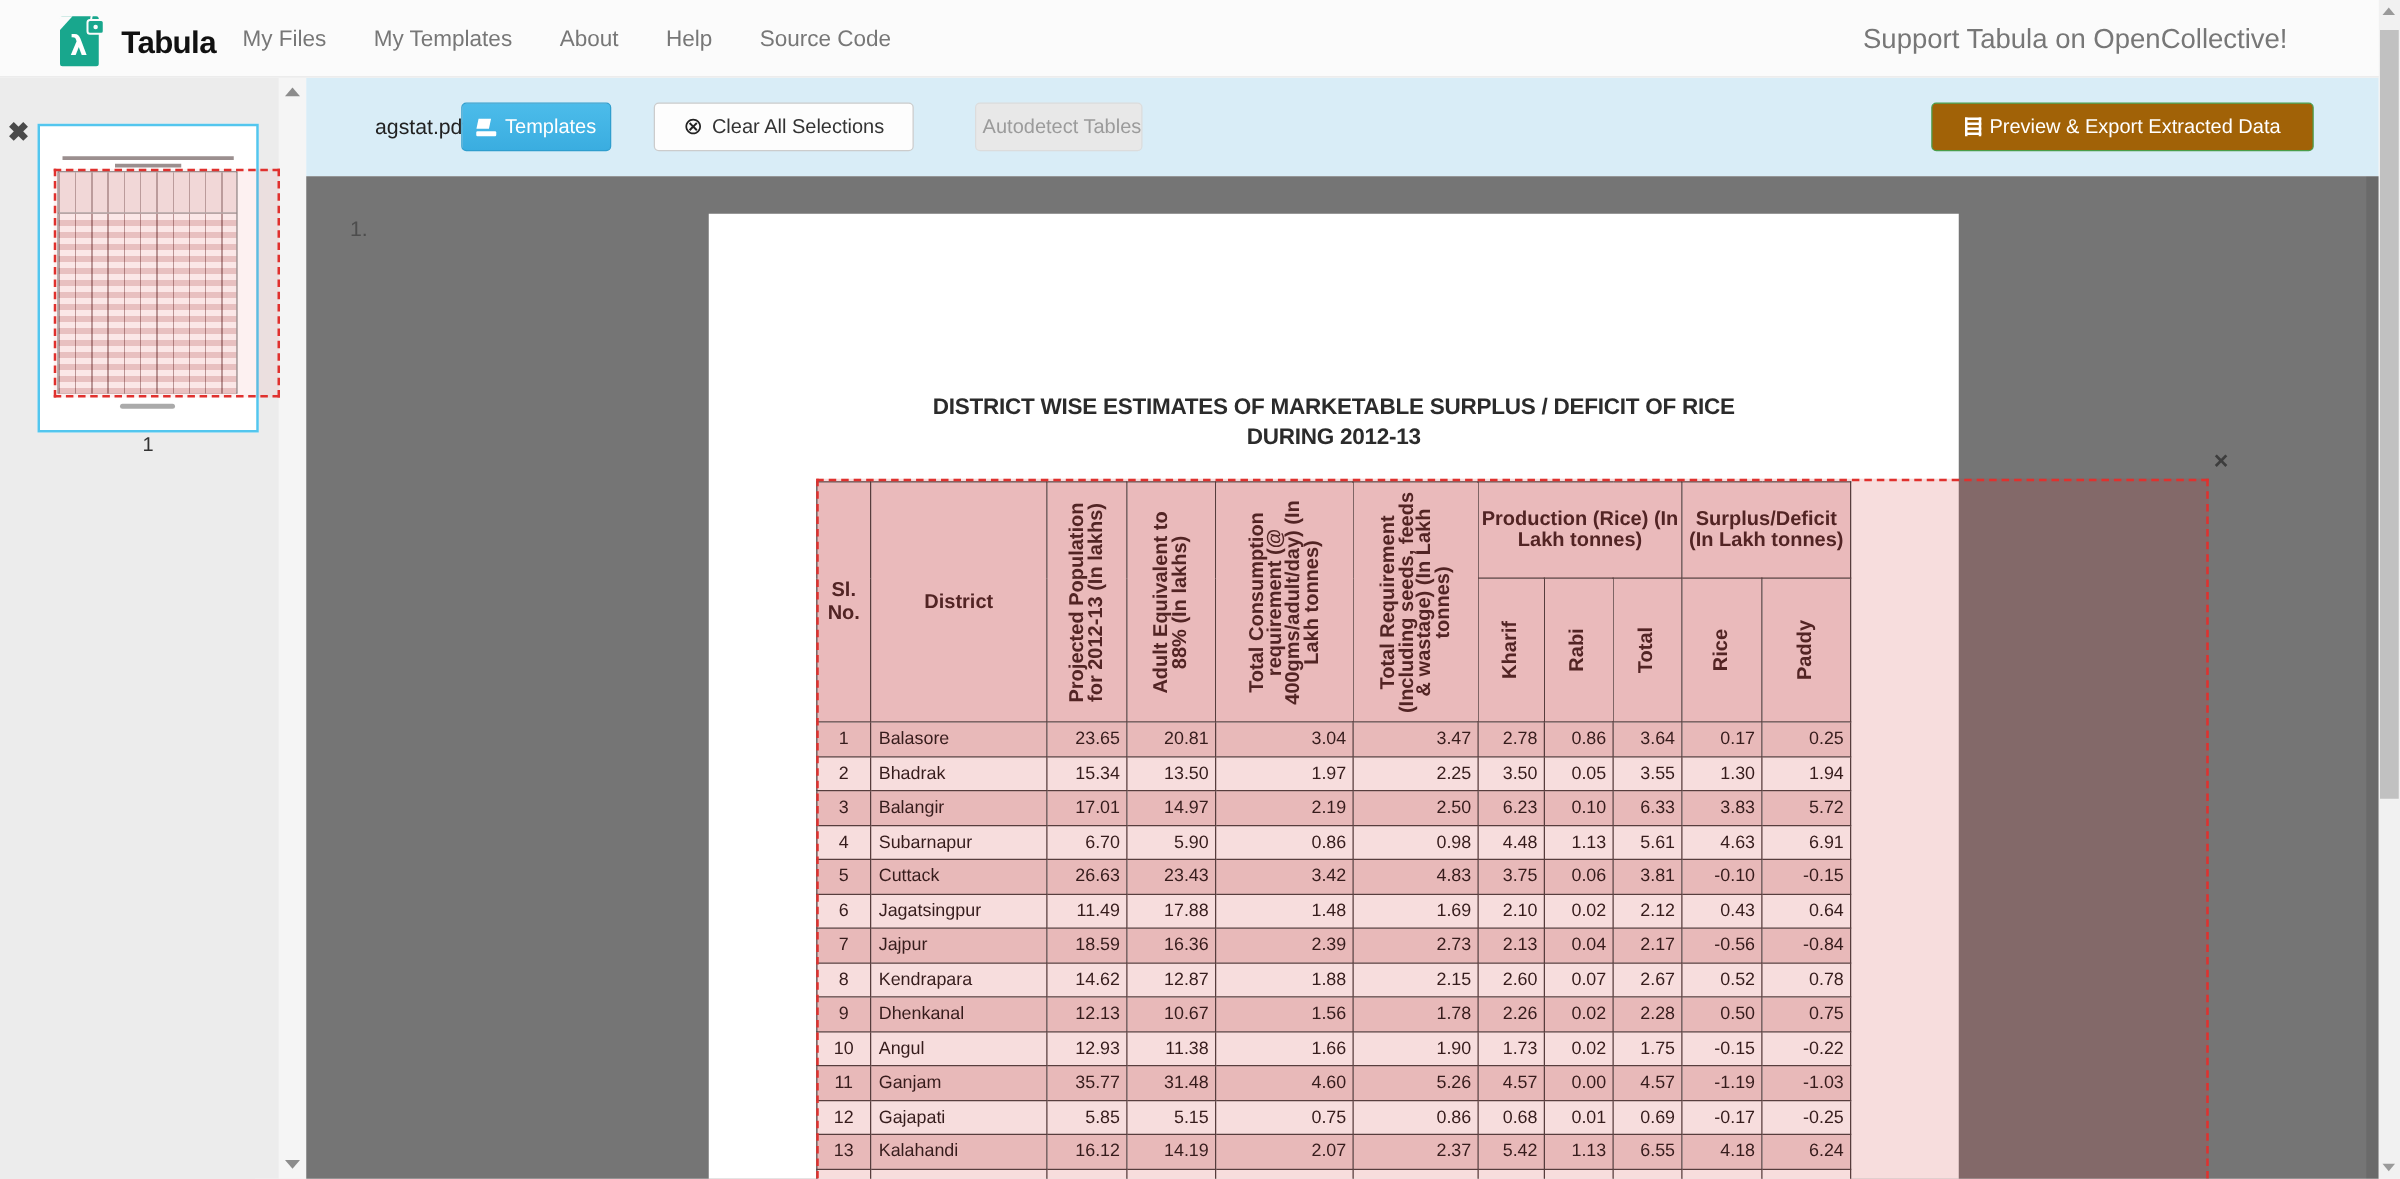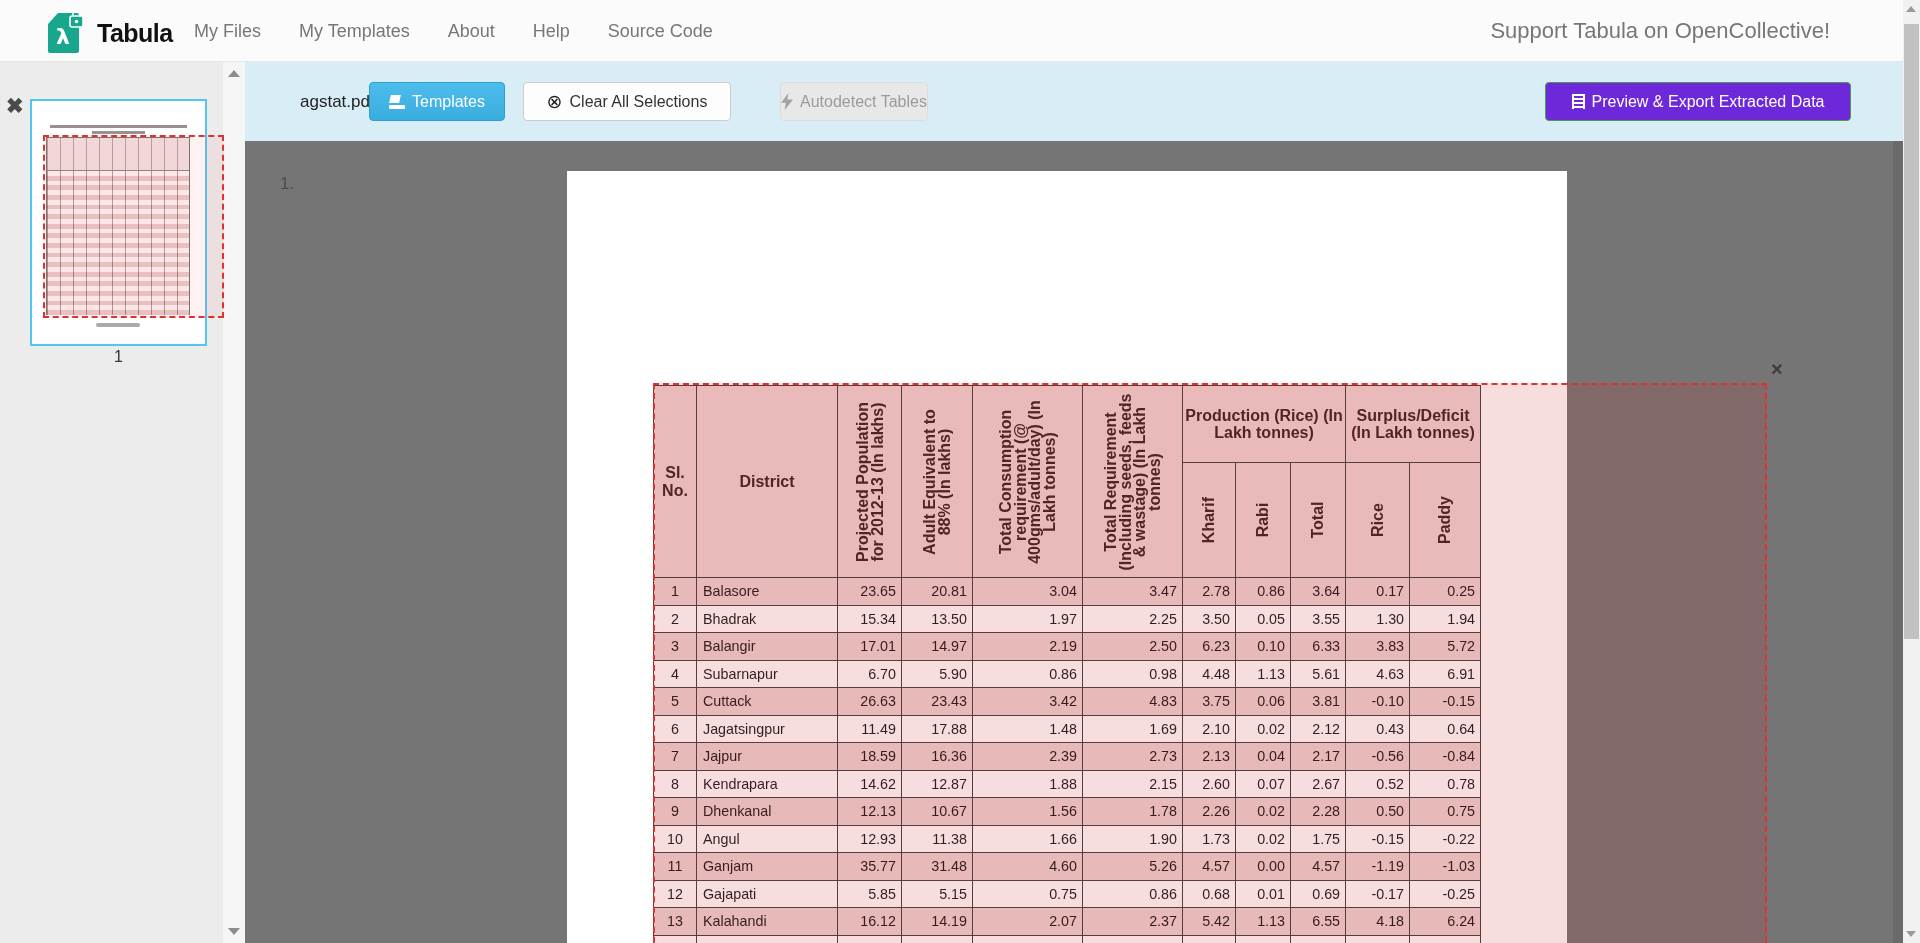--- a/index.html
+++ b/index.html
@@ -30,24 +30,24 @@
                  repeating-linear-gradient(90deg,#b9a3a3 0 1px,transparent 1px 13px);
       background-blend-mode:multiply; }
   .thumb-footer { position:absolute; left:64px; top:222px; width:44px; height:4px; background:#aaa; border-radius:2px; }
   .thumb-selection { position:absolute; left:43px; top:73px; width:181px; height:183px; border:2px dashed #e0312e; background:rgba(230,60,60,0.07); z-index:3; cursor:move; }
   .thumb-pagenum { position:absolute; left:30px; top:286px; width:177px; text-align:center; font-size:16px; color:#333; }
 
   
   .toolbar { position:absolute; left:245px; top:62px; width:1658px; height:79px; background:#d9edf7; }
   .filename { position:absolute; left:55px; top:0; height:79px; display:flex; align-items:center; font-size:17px; color:#222; }
   .btn { position:absolute; top:20px; height:39px; display:flex; align-items:center; justify-content:center; gap:7px; border-radius:4px; font-size:16px; cursor:pointer; white-space:nowrap; }
-  .btn-templates { left:124px; width:136px; background:linear-gradient(#4cbcea,#3aade0); border:1px solid #2f9ece; color:#fff;text-align:center; }
+  .btn-templates { left:124px; width:120px; background:linear-gradient(#4cbcea,#3aade0); border:1px solid #2f9ece; color:#fff;text-align:center; }
   .btn-clear { left:278px; width:208px; background:#fdfdfd; border:1px solid #ccc; color:#333; }
-  .btn-autodetect { left:535px; width:148px; background:#e8e8e8; border:1px solid #dcdcdc; color:#9b9b9b; cursor:default; }
-  .btn-export { right:52px; width:306px; background:#6d28d9; border:1px solid #4a9d4a; color:#fff;margin-left:48px; }
+  .btn-autodetect { left:535px; width:134px; background:#e8e8e8; border:1px solid #dcdcdc; color:#9b9b9b; cursor:default;justify-content:flex-end; }
+  .btn-export { right:52px; width:306px; background:#a16207; border:1px solid #4a9d4a; color:#fff;margin-left:48px; }
   .icon-circle-x { font-size:19px; line-height:19px; color:#222; }
   .icon-bolt { width:12px; height:17px; background:#a3a3a3; clip-path:polygon(62% 0,0 58%,40% 58%,30% 100%,100% 38%,52% 38%); }
   .icon-tray { position:relative; width:16px; height:14px; }
   .icon-tray::before { content:""; position:absolute; left:1px; top:0; width:10px; height:8px; background:#fff; transform:skewX(-12deg); }
   .icon-tray::after { content:""; position:absolute; left:0; bottom:0; width:16px; height:4px; background:#fff; border-radius:1px; }
   .icon-sheet { width:13px; height:15px; background:
       linear-gradient(#fff,#fff) 0 0/13px 2px no-repeat,
       linear-gradient(#fff,#fff) 0 4px/13px 2px no-repeat,
       linear-gradient(#fff,#fff) 0 8px/13px 2px no-repeat,
       linear-gradient(#fff,#fff) 0 12px/13px 2px no-repeat,
@@ -150,20 +150,24 @@
   <div class="btn btn-export">
     <span class="icon-sheet"></span>
     <span>Preview &amp; Export Extracted Data</span>
   </div>
 </div>
 
 <div class="viewport">
   <span class="page-marker">1.</span>
 
   <div class="pdf-page">
+    <div class="pdf-title">
+      <div>DISTRICT WISE ESTIMATES OF MARKETABLE SURPLUS / DEFICIT OF RICE</div>
+      <div>DURING 2012-13</div>
+    </div>
 
     <table class="pdf-table">
       <colgroup>
         <col style="width:43px">
           <col style="width:141px">
           <col style="width:64px">
           <col style="width:71px">
         <col style="width:110px">
           <col style="width:100px">
           <col style="width:53px">

